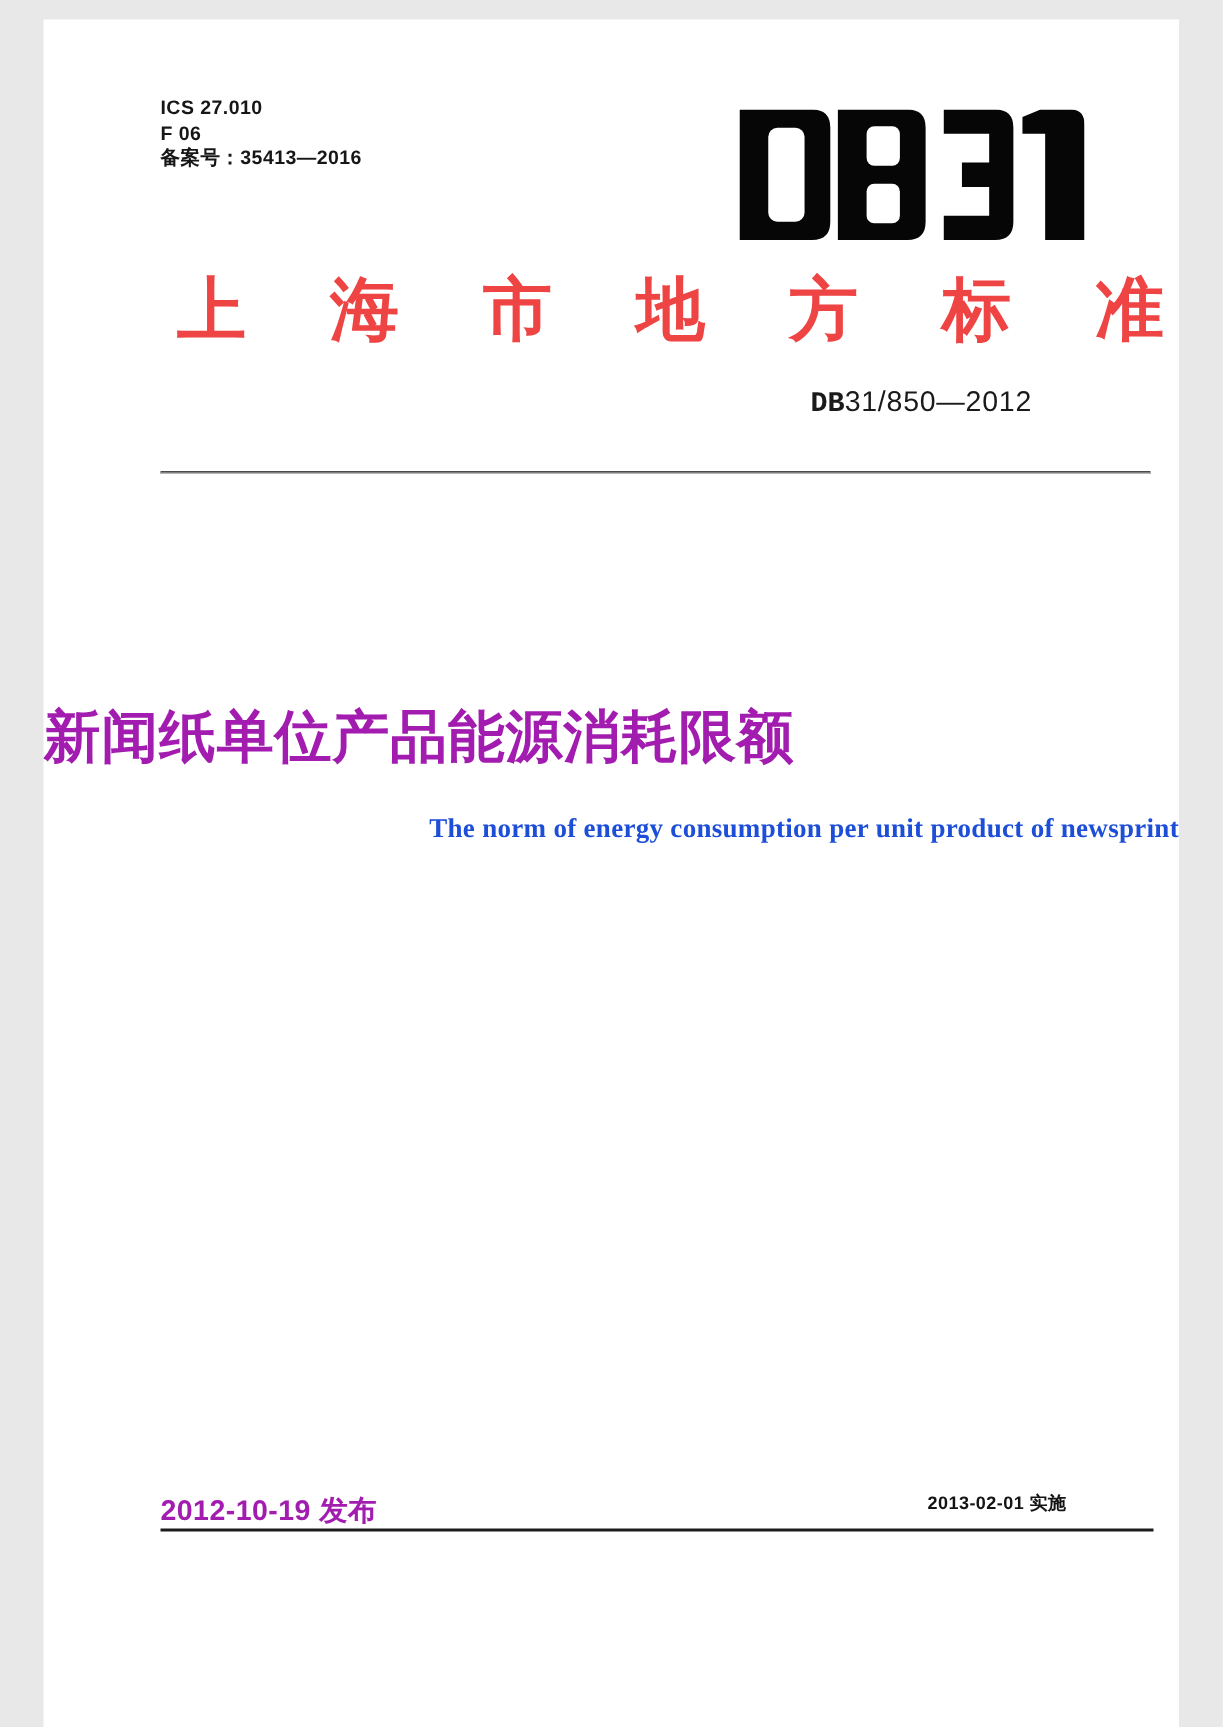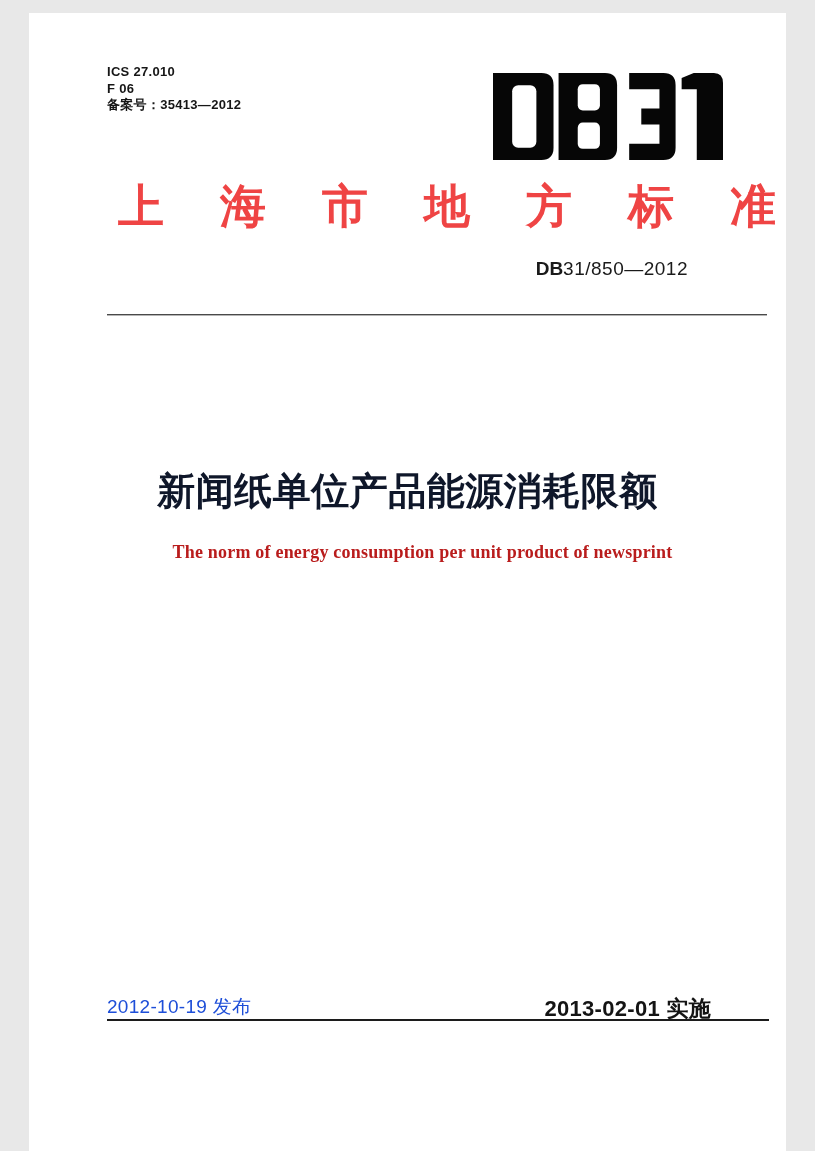--- a/index.html
+++ b/index.html
@@ -59,21 +59,21 @@
   .standard-number {
     position: absolute;
     top: 246px;
     right: 98px;
     font-size: 19px;
     line-height: 20px;
     color: #1a1a1a;
     white-space: nowrap;
   }
   .standard-number .num-prefix {
-    font-family: Liberation Sans, sans-serif;
+    font-family: Liberation Mono, monospace;
     font-weight: 700;
   }
   .standard-number .num-rest {
     font-family: "Liberation Sans", sans-serif;
     font-weight: 400;
     letter-spacing: 0.5px;
   }
 
   
   .rule-top {
@@ -93,56 +93,56 @@
     height: 2px;
     background: #1c1c1c;
   }
 
   
   .title-cn {
     position: absolute;
     left: 0;
     top: 453px;
     width: 100%;
-    text-align: center;
+    text-align: left;
     font-size: 38px;
     font-weight: 700;
     letter-spacing: 0.5px;
-    color: #0f172a;
+    color: #a21caf;
     white-space: nowrap;
   }
   .title-en {
     position: absolute;
-    left: 15px;
+    left: 0;
     top: 529px;
     width: 100%;
-    text-align: center;
+    text-align: right;
     font-family: "Liberation Serif", serif;
     font-size: 18px;
     font-weight: 700;
     letter-spacing: 0.2px;
-    color: #b91c1c;
+    color: #1d4ed8;
   }
 
   
   .date-issue {
     position: absolute;
     left: 78px;
     top: 981px;
     font-size: 19px;
-    font-weight: 400;
+    font-weight: 700;
     letter-spacing: 0.3px;
-    color: #1d4ed8;
+    color: #a21caf;
     white-space: nowrap;
   }
   .date-implement {
     position: absolute;
     right: 75px;
     top: 981px;
-    font-size: 22px;
+    font-size: 12px;
     font-weight: 700;
     letter-spacing: 0.3px;
     color: #141414;
     white-space: nowrap;
   }
 
   
   .issuer-row {
     position: absolute;
     left: 0;
@@ -160,21 +160,21 @@
   }
 </style>
 </head>
 <body>
 
 <div class="page">
 
   <div class="ics-block">
     <div>ICS 27.010</div>
     <div>F 06</div>
-    <div>备案号：35413—2012</div>
+    <div>备案号：35413—2016</div>
   </div>
 
   <div class="logo">
     <svg viewBox="0 0 228 86" preserveAspectRatio="none">
 
       <path d="M0,0 H48 Q60,0 60,12 V74 Q60,86 48,86 H0 Z"></path>
       <rect x="19" y="12" width="24" height="62" rx="6" fill="#ffffff"></rect>
 
       <path d="M65,0 H111 Q123,0 123,12 V74 Q123,86 111,86 H65 Z"></path>
       <rect x="84" y="11" width="22" height="26" rx="5" fill="#ffffff"></rect>

